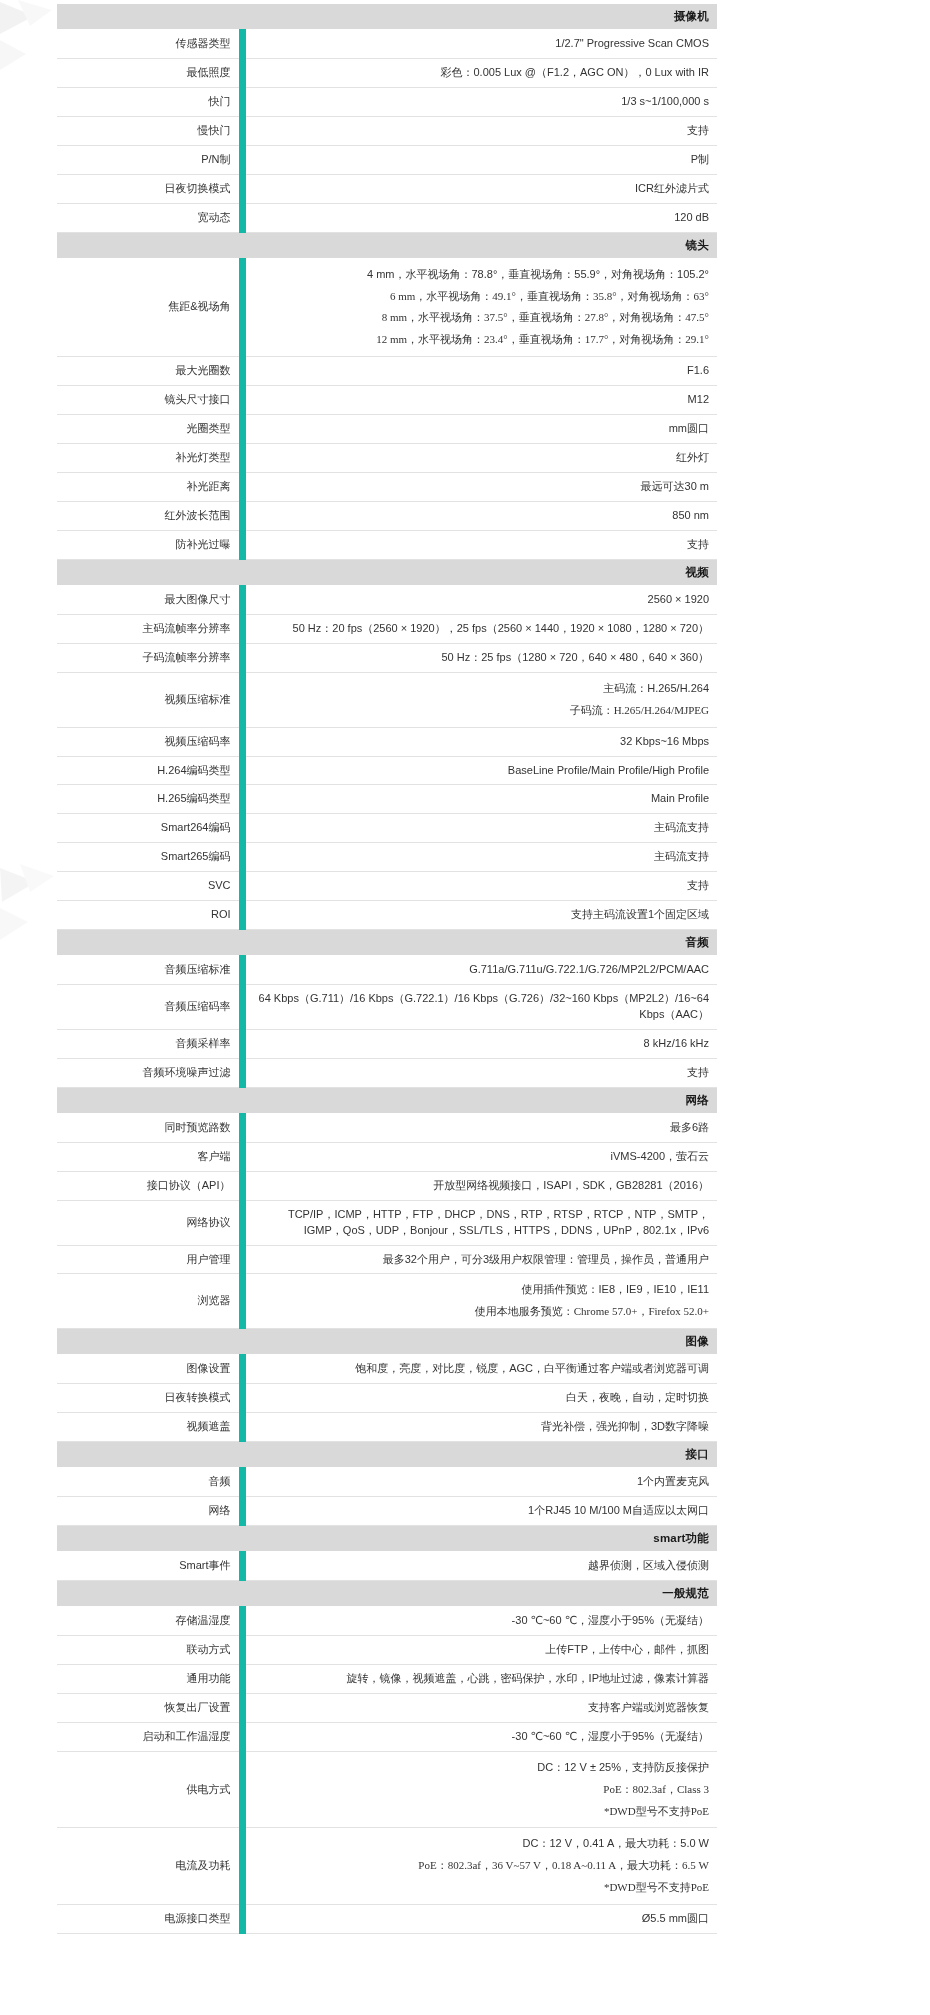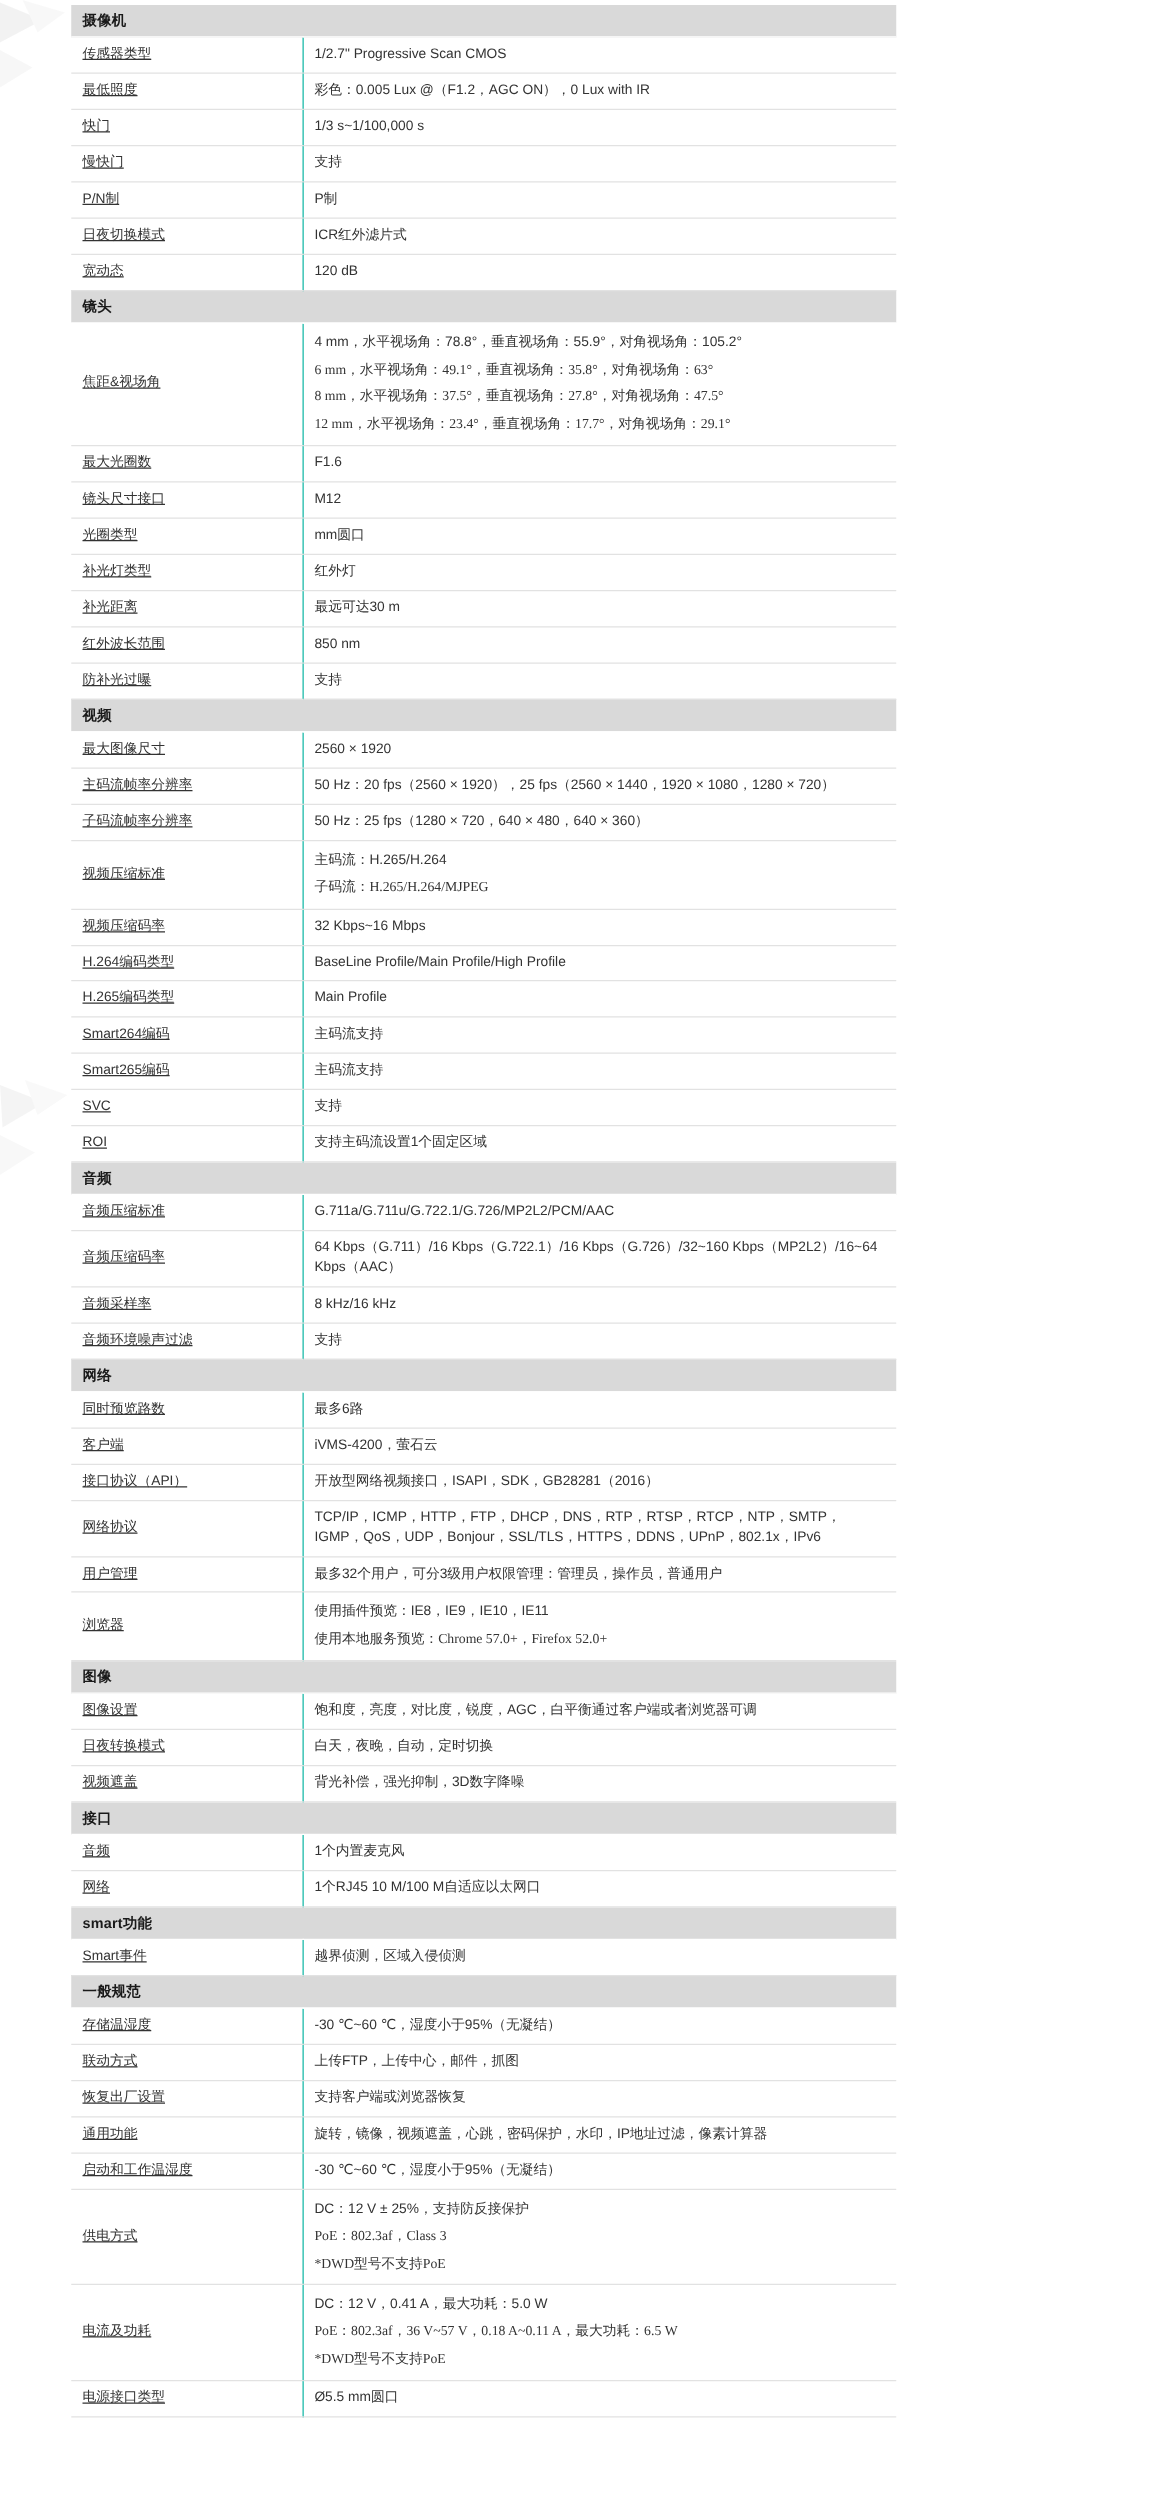--- a/index.html
+++ b/index.html
@@ -8,20 +8,21 @@
     background:#ffffff;
     font-family:"Liberation Sans","DejaVu Sans",sans-serif;
     -webkit-font-smoothing:antialiased;
   }
   #page{
     position:relative;
     width:930px;
     min-height:2015px;
     background:#ffffff;
     overflow:hidden;
+    text-align:right;
   }
   
   .wm{position:absolute;left:0;pointer-events:none;opacity:.55;}
   .wm svg{display:block;}
 
   .spec-wrap{
     position:absolute;
     left:57px;
     top:3px;
     width:660px;
@@ -47,22 +48,21 @@
     letter-spacing:.2px;
   }
   tr.spec-row > td{
     border-bottom:1px solid #e2e2e2;
     padding:6px 8px 6px 9px;
     vertical-align:middle;
     line-height:1.45;
   }
   tr.spec-row > td.k{
     color:#333333;
-    border-right:1px solid #14b8a6;
-    text-decoration:underline;
+    border-right:7px solid #14b8a6;
   }
   tr.spec-row > td.v{
     color:#333333;
     word-break:break-word;
   }
   tr.spec-row > td.v .line{display:block;}
   tr.spec-row > td.v .line + .line{margin-top:6px;font-family:Liberation Serif, serif;}
 
   tr.spec-row.multi > td{padding-top:8px;padding-bottom:8px;}
 </style>
@@ -383,29 +383,29 @@
               <span class="line">-30 ℃~60 ℃，湿度小于95%（无凝结）</span>
             </td>
           </tr>
           <tr class="spec-row">
             <td class="k">联动方式</td>
             <td class="v">
               <span class="line">上传FTP，上传中心，邮件，抓图</span>
             </td>
           </tr>
           <tr class="spec-row">
+            <td class="k">通用功能</td>
+            <td class="v">
+              <span class="line">旋转，镜像，视频遮盖，心跳，密码保护，水印，IP地址过滤，像素计算器</span>
+            </td>
+          </tr>
+          <tr class="spec-row">
             <td class="k">恢复出厂设置</td>
             <td class="v">
               <span class="line">支持客户端或浏览器恢复</span>
-            </td>
-          </tr>
-          <tr class="spec-row">
-            <td class="k">通用功能</td>
-            <td class="v">
-              <span class="line">旋转，镜像，视频遮盖，心跳，密码保护，水印，IP地址过滤，像素计算器</span>
             </td>
           </tr>
           <tr class="spec-row">
             <td class="k">启动和工作温湿度</td>
             <td class="v">
               <span class="line">-30 ℃~60 ℃，湿度小于95%（无凝结）</span>
             </td>
           </tr>
           <tr class="spec-row multi">
             <td class="k">供电方式</td>

